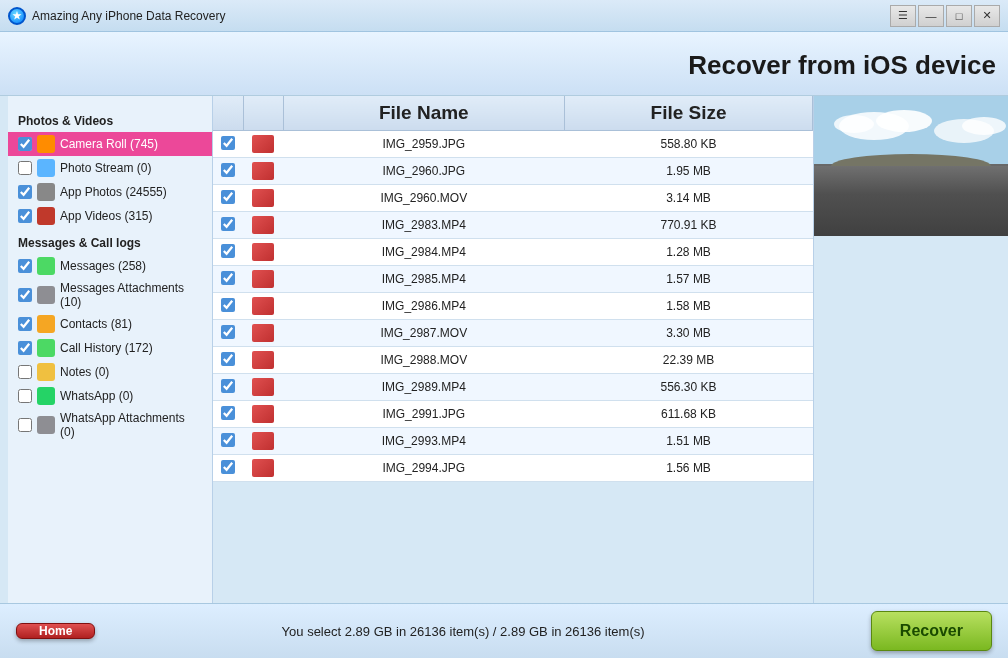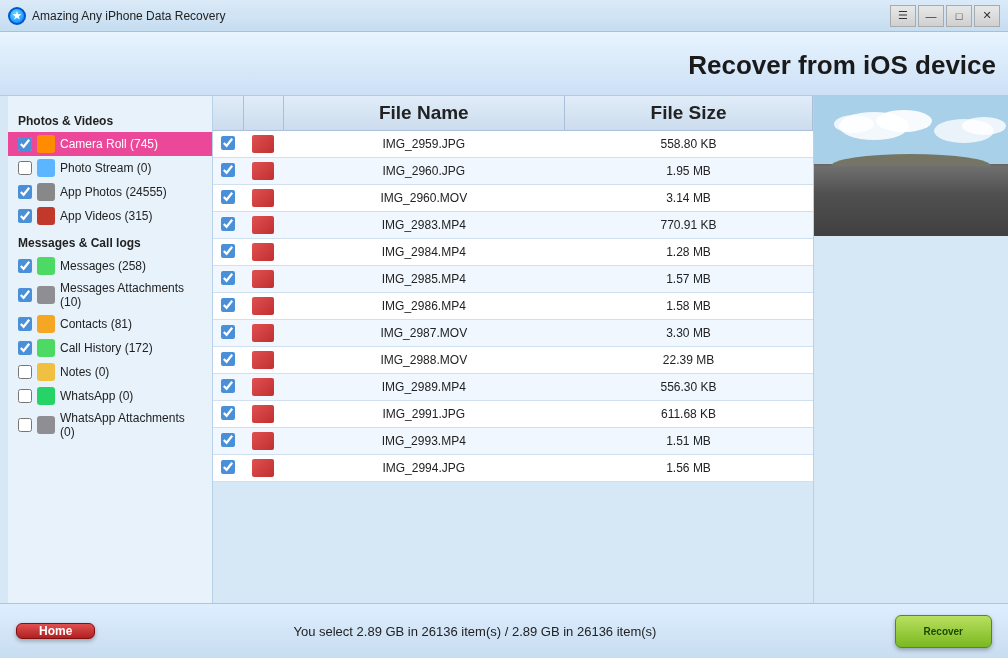--- a/index.html
+++ b/index.html
@@ -274,21 +274,21 @@
       color: #222;
       text-align: center;
       flex: 1;
     }
     .recover-button {
       background: linear-gradient(to bottom, #b8e060, #7ab820);
       color: #1a4a00;
       border: 1px solid #5a8810;
       border-radius: 6px;
       padding: 10px 28px;
-      font-size: 10px;
+      font-size: 16px;
       font-weight: bold;
       cursor: pointer;
       box-shadow: 0 2px 4px rgba(0,0,0,0.3);
       margin-left: 40px;
     }
 
     .table-scroll-wrapper {
       flex: 1;
       overflow-y: auto;
       overflow-x: hidden;

